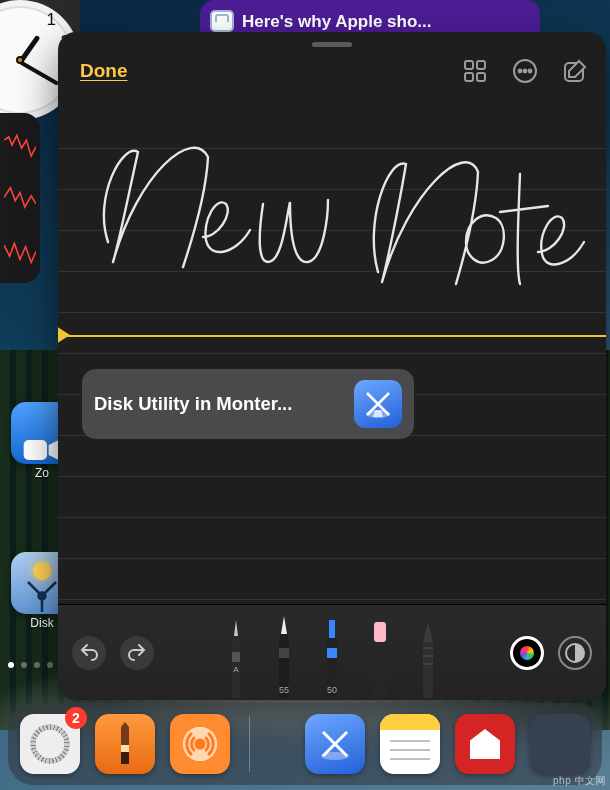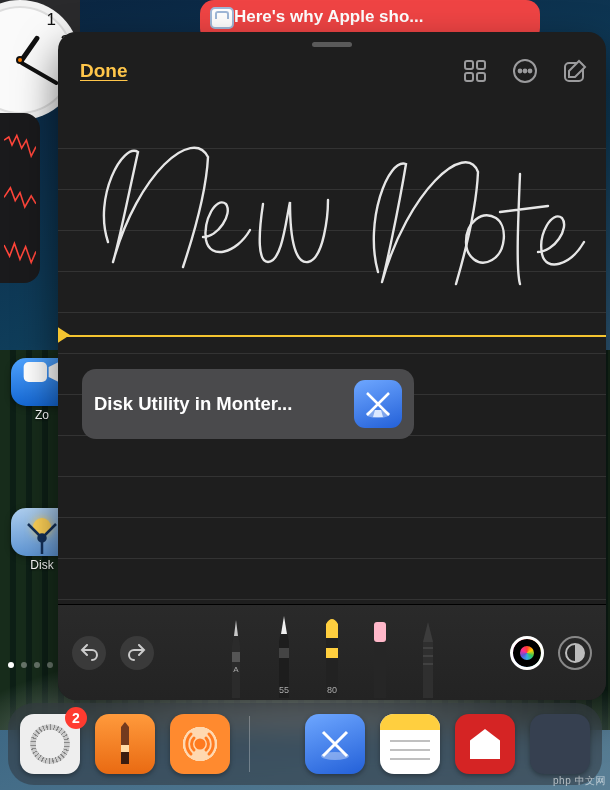--- a/index.html
+++ b/index.html
@@ -36,38 +36,39 @@
     .n1 { top: 10px; right: 24px; } .n2 { top: 32px; right: 10px; }
     .n3 { top: 48px; right: 6px; } .n4 { top: 73px; right: 12px; }
     .hand { position: absolute; left: 50%; top: 50%; background: #111; transform-origin: 0 50%; border-radius: 4px; }
     .hand.h { width: 32px; height: 5px; transform: rotate(-55deg); }
     .hand.m { width: 44px; height: 4px; transform: rotate(30deg); }
     .hub { position: absolute; left: 50%; top: 50%; width: 8px; height: 8px; margin: -4px; background: #111; border-radius: 50%; }
     .hub::after { content:""; position:absolute; inset:2px; background:#fa7a00; border-radius:50%; }
     
     .news-widget {
       position: absolute; top: 0; left: 200px; width: 340px;
-      background: #ef4444; border-radius: 14px; padding: 7px 10px 10px;
-      display: flex; align-items: flex-start; height: 42px; overflow:hidden;
+      background: #4c1d95; border-radius: 14px; padding: 7px 10px 10px;
+      display: flex; align-items: flex-end; gap: 8px; height: 42px; overflow:hidden;
     }
     .news-icon { width: 24px; height: 22px; border: 2px solid #9fb8d8; border-radius: 5px; position: relative; flex: 0 0 auto; background: #fff; }
     .news-icon::before { content:""; position:absolute; top:2px; left:3px; right:3px; height:6px; border:2px solid #9fb8d8; border-radius:3px 3px 0 0; border-bottom:none; }
     .news-title { color:#fff; font-weight:700; font-size:17px; white-space:nowrap; }
     
     .stocks-widget {
       position: absolute; top: 113px; left: 0; width: 40px; height: 170px;
       background: #1a1a1c; border-radius: 0 16px 16px 0; padding: 8px 4px;
     }
     .spark { height: 48px; margin-bottom: 6px; position: relative; }
     .spark svg { width: 100%; height: 100%; }
     
     .left-icon {
-      position: absolute; left: 11px; width: 62px; height: 48px;
-      border-radius: 15px; display:flex; align-items:flex-start; justify-content:center;
+      position: absolute; left: 11px; width: 62px; height: 62px;
+      border-radius: 15px; display:flex; align-items:flex-end; justify-content:center;
       box-shadow: 0 2px 6px rgba(0,0,0,.35);
+      margin-top: 44px;
     }
     .ic-zoom { top: 358px; background: linear-gradient(180deg,#4fa3ff,#1568d4); }
     .ic-zoom svg { width: 40px; height: 28px; }
     .lbl { position:absolute; top:100%; left:50%; transform:translateX(-50%); margin-top:2px; color:#fff; font-size:12px; text-shadow:0 1px 2px rgba(0,0,0,.7); }
     .ic-test { top: 508px; background: linear-gradient(180deg,#aecff0,#5f96d5); }
     .ic-test .sun { width:18px; height:18px; background:#ffd257; border-radius:50%; box-shadow:0 0 8px #ffd257; position:absolute; top:10px; left:50%; margin-left:-9px; }
     .page-dots { position:absolute; left:8px; top:662px; display:flex; gap:7px; }
     .page-dots span { width:6px; height:6px; border-radius:50%; background:rgba(255,255,255,.35); }
     .page-dots span.on { background:#fff; }
     
@@ -297,25 +298,25 @@
       <div class="tool">
         <svg width="28" height="86" viewBox="0 0 28 86">
             <path d="M9 86 V30 L14 4 L19 30 V86 Z" fill="#1d1d1d"></path>
             <path d="M11 22 L14 4 L17 22 Z" fill="#eee"></path>
             <rect x="9" y="36" width="10" height="10" fill="#444"></rect>
           </svg>
         <span class="tool-label">55</span>
       </div>
       <div class="tool">
         <svg width="28" height="86" viewBox="0 0 28 86">
-            <rect x="8" y="26" width="12" height="60" fill="#222"></rect>
-            <path d="M8 26 L8 12 Q14 2 20 12 L20 26 Z" fill="#ffcf3f"></path>
-            <rect x="8" y="36" width="12" height="10" fill="#ffcf3f"></rect>
-          </svg>
-        <span class="tool-label">80</span>
+            <rect x="9" y="26" width="10" height="60" fill="#222"></rect>
+            <path d="M11 26 L11 8 L17 8 L17 26 Z" fill="#3b86ff"></path>
+            <rect x="9" y="36" width="10" height="10" fill="#3b86ff"></rect>
+          </svg>
+        <span class="tool-label">50</span>
       </div>
       <div class="tool">
         <svg width="28" height="86" viewBox="0 0 28 86">
             <rect x="8" y="28" width="12" height="58" fill="#262626"></rect>
             <rect x="8" y="10" width="12" height="20" rx="3" fill="#ffb7c9"></rect>
           </svg>
       </div>
       <div class="tool">
         <svg width="28" height="86" viewBox="0 0 28 86">
             <path d="M9 86 V30 L14 10 L19 30 V86 Z" fill="#2f2f2f"></path>

